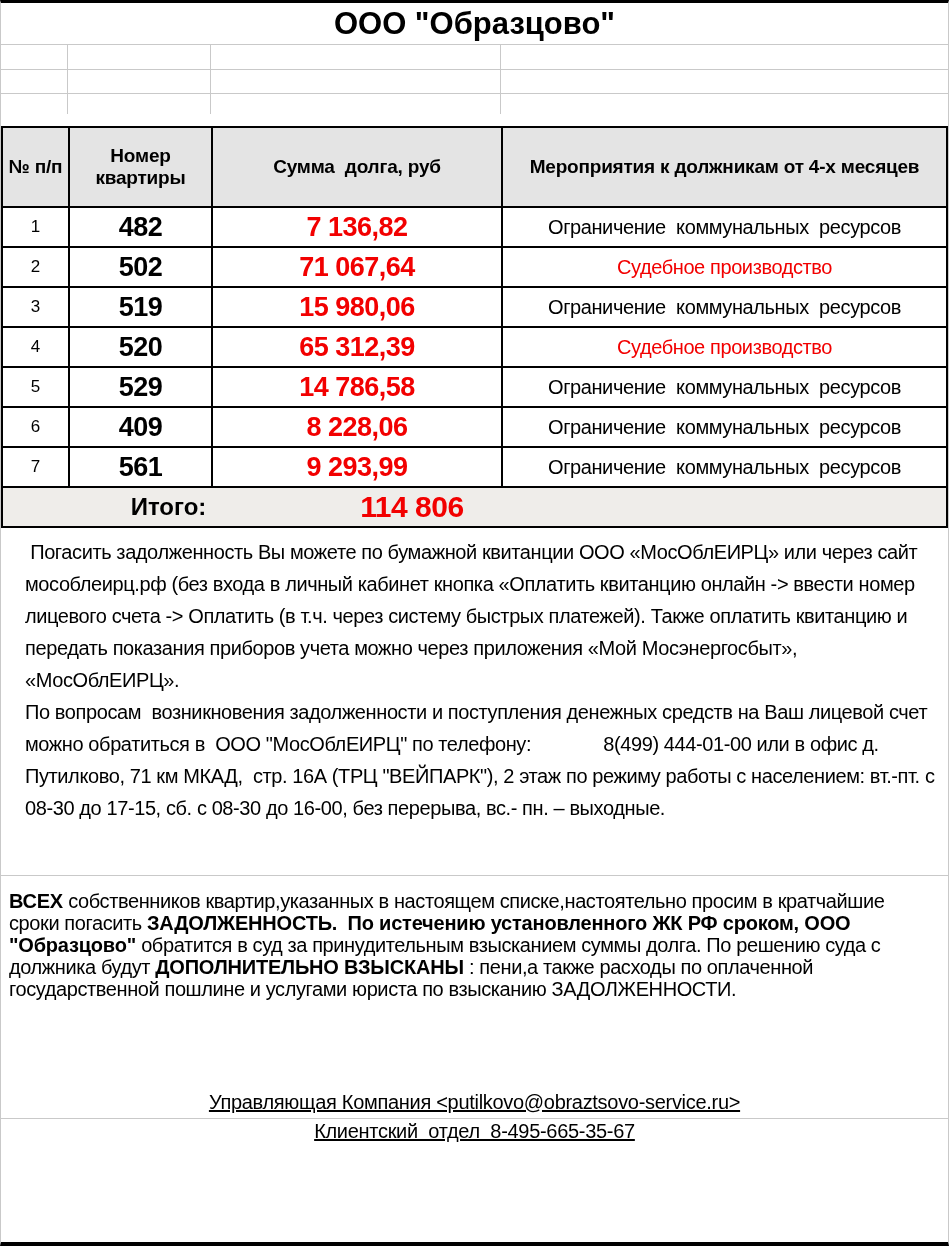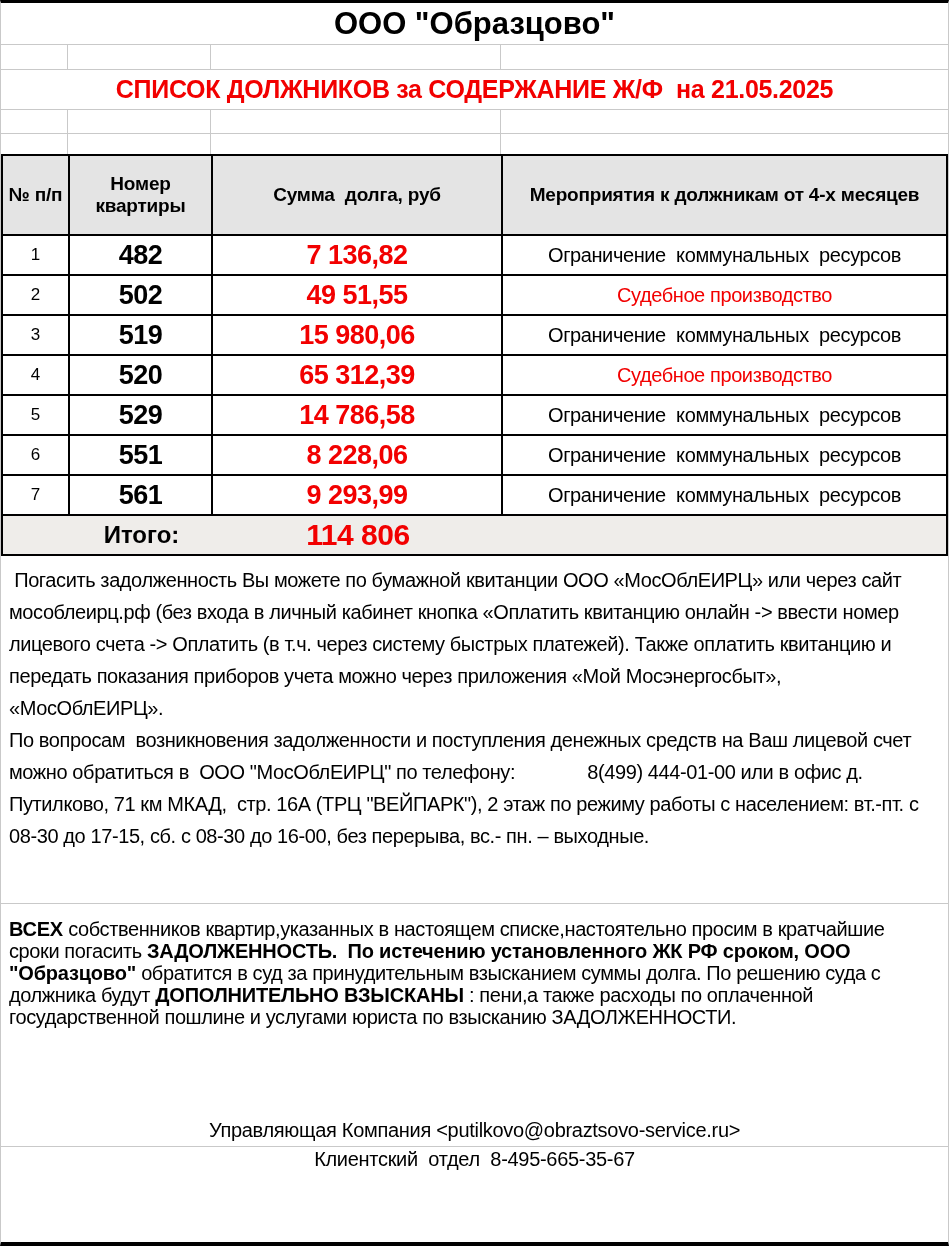--- a/index.html
+++ b/index.html
@@ -58,20 +58,21 @@
     display:flex;align-items:center;justify-content:center;
     font-weight:bold;font-size:24px;
     border-bottom:1px solid var(--grid);
     letter-spacing:-0.3px;
   }
   
   table.debtors{
     width:100%;
     border-collapse:collapse;
     table-layout:fixed;
+    margin-top:12px;
   }
   table.debtors col.w-num{width:67px;}
   table.debtors col.w-apt{width:143px;}
   table.debtors col.w-amt{width:290px;}
   table.debtors th, table.debtors td{
     border:2px solid var(--black);
     text-align:center;
     vertical-align:middle;
   }
   table.debtors thead th{
@@ -87,29 +88,29 @@
   td.c-apt{font-weight:bold;font-size:27px;letter-spacing:-0.5px;}
   td.c-amt{font-weight:bold;font-size:27px;color:var(--red);letter-spacing:-0.5px;}
   td.c-act{font-size:20px;white-space:pre;letter-spacing:-0.4px;}
   td.c-act.court{color:var(--red);}
   tr.total-row td{
     height:44px;
     background:var(--total-bg);
     border:2px solid var(--black);
     padding:0;
   }
-  .total-flex{display:flex;align-items:center;height:100%;}
+  .total-flex{display:flex;align-items:center;height:100%;gap:27px;}
   .total-flex .t-sp{width:67px;}
   .total-flex .t-label{width:143px;text-align:center;font-weight:bold;font-size:24px;}
   .total-flex .t-value{width:290px;text-align:center;font-weight:bold;font-size:30px;color:var(--red);letter-spacing:-0.5px;}
   .total-flex .t-rest{flex:1;}
   
   .info-block{
     height:348px;
-    padding:8px 10px 0 8px;
+    padding:8px 10px 0 24px;
     font-size:20px;
     line-height:32px;
     letter-spacing:-0.4px;
     border-bottom:1px solid var(--grid);
     white-space:pre-wrap;
     overflow:hidden;
   }
   .warning-block{
     height:210px;
     padding:14px 10px 0 8px;
@@ -121,37 +122,36 @@
   }
   .warning-block strong{letter-spacing:-0.2px;}
   
   .footer-row{
     display:flex;align-items:center;justify-content:center;
     font-size:20px;
     letter-spacing:-0.3px;
   }
   .footer-row.f1{height:33px;border-bottom:1px solid var(--grid);}
   .footer-row.f2{height:25px;}
-  .footer-row .u{white-space:pre;cursor:pointer;}
+  .footer-row .u{text-decoration:underline;white-space:pre;cursor:pointer;}
 </style>
 </head>
 <body>
 
 <div class="sheet">
 
   <div class="title-row">ООО "Образцово"</div>
 
   <div class="grid-spacer sp1">
     <div class="gc1"></div>
     <div class="gc2"></div>
     <div class="gc3"></div>
     <div class="gc4"></div>
   </div>
 
-  <div class="subtitle-row">СПИСОК ДОЛЖНИКОВ за СОДЕРЖАНИЕ Ж/Ф  на 21.05.2025</div>
 
   <div class="grid-spacer sp2">
     <div class="gc1"></div>
     <div class="gc2"></div>
     <div class="gc3"></div>
     <div class="gc4"></div>
   </div>
 
 
   <div class="grid-spacer sp3">
@@ -180,21 +180,21 @@
     <tr>
       <td class="c-num">1</td>
       <td class="c-apt">482</td>
       <td class="c-amt">7 136,82</td>
       <td class="c-act">Ограничение  коммунальных  ресурсов</td>
     </tr>
 
     <tr>
       <td class="c-num">2</td>
       <td class="c-apt">502</td>
-      <td class="c-amt">49 51,55</td>
+      <td class="c-amt">71 067,64</td>
       <td class="c-act court">Судебное производство</td>
     </tr>
 
     <tr>
       <td class="c-num">3</td>
       <td class="c-apt">519</td>
       <td class="c-amt">15 980,06</td>
       <td class="c-act">Ограничение  коммунальных  ресурсов</td>
     </tr>
 
@@ -207,21 +207,21 @@
 
     <tr>
       <td class="c-num">5</td>
       <td class="c-apt">529</td>
       <td class="c-amt">14 786,58</td>
       <td class="c-act">Ограничение  коммунальных  ресурсов</td>
     </tr>
 
     <tr>
       <td class="c-num">6</td>
-      <td class="c-apt">551</td>
+      <td class="c-apt">409</td>
       <td class="c-amt">8 228,06</td>
       <td class="c-act">Ограничение  коммунальных  ресурсов</td>
     </tr>
 
     <tr>
       <td class="c-num">7</td>
       <td class="c-apt">561</td>
       <td class="c-amt">9 293,99</td>
       <td class="c-act">Ограничение  коммунальных  ресурсов</td>
     </tr>

